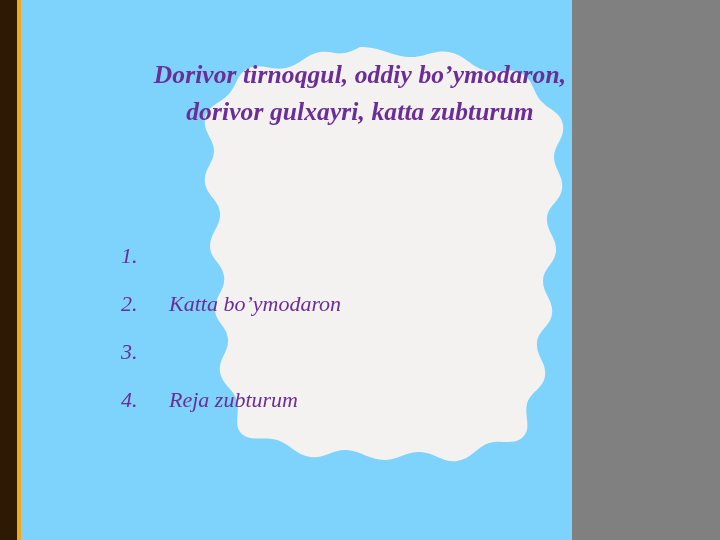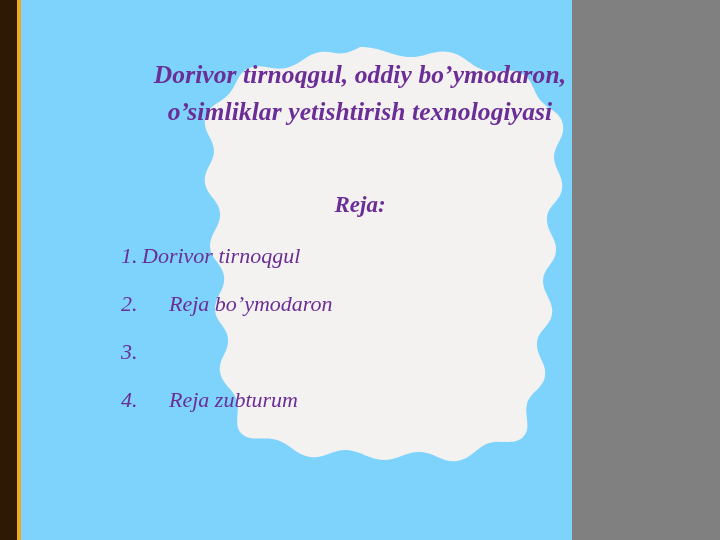--- a/index.html
+++ b/index.html
@@ -154,33 +154,31 @@
              C237,86 237,73 249,68
              C261,63 272,71 286,68
              C300,65 306,54 320,52
              C334,50 339,59 360,47 Z" fill="#F4F2F0"></path>
   </svg>
 
   <div class="content">
 
     <div class="title">
       <span class="tline">Dorivor tirnoqgul, oddiy bo’ymodaron,</span>
-      <span class="tline">o’simliklar yetishtirish texnologiyasi</span>
+      <span class="tline">dorivor gulxayri, katta zubturum</span>
     </div>
 
-    <div class="reja">Reja:</div>
 
     <div class="plan-list">
       <div class="plan-item tight">
         <span class="num">1.</span>
-        <span class="txt">Dorivor tirnoqgul</span>
       </div>
       <div class="plan-item loose">
         <span class="num">2.</span>
-        <span class="txt">Reja bo’ymodaron</span>
+        <span class="txt">Katta bo’ymodaron</span>
       </div>
       <div class="plan-item loose">
         <span class="num">3.</span>
       </div>
       <div class="plan-item loose">
         <span class="num">4.</span>
         <span class="txt">Reja zubturum</span>
       </div>
     </div>
 

